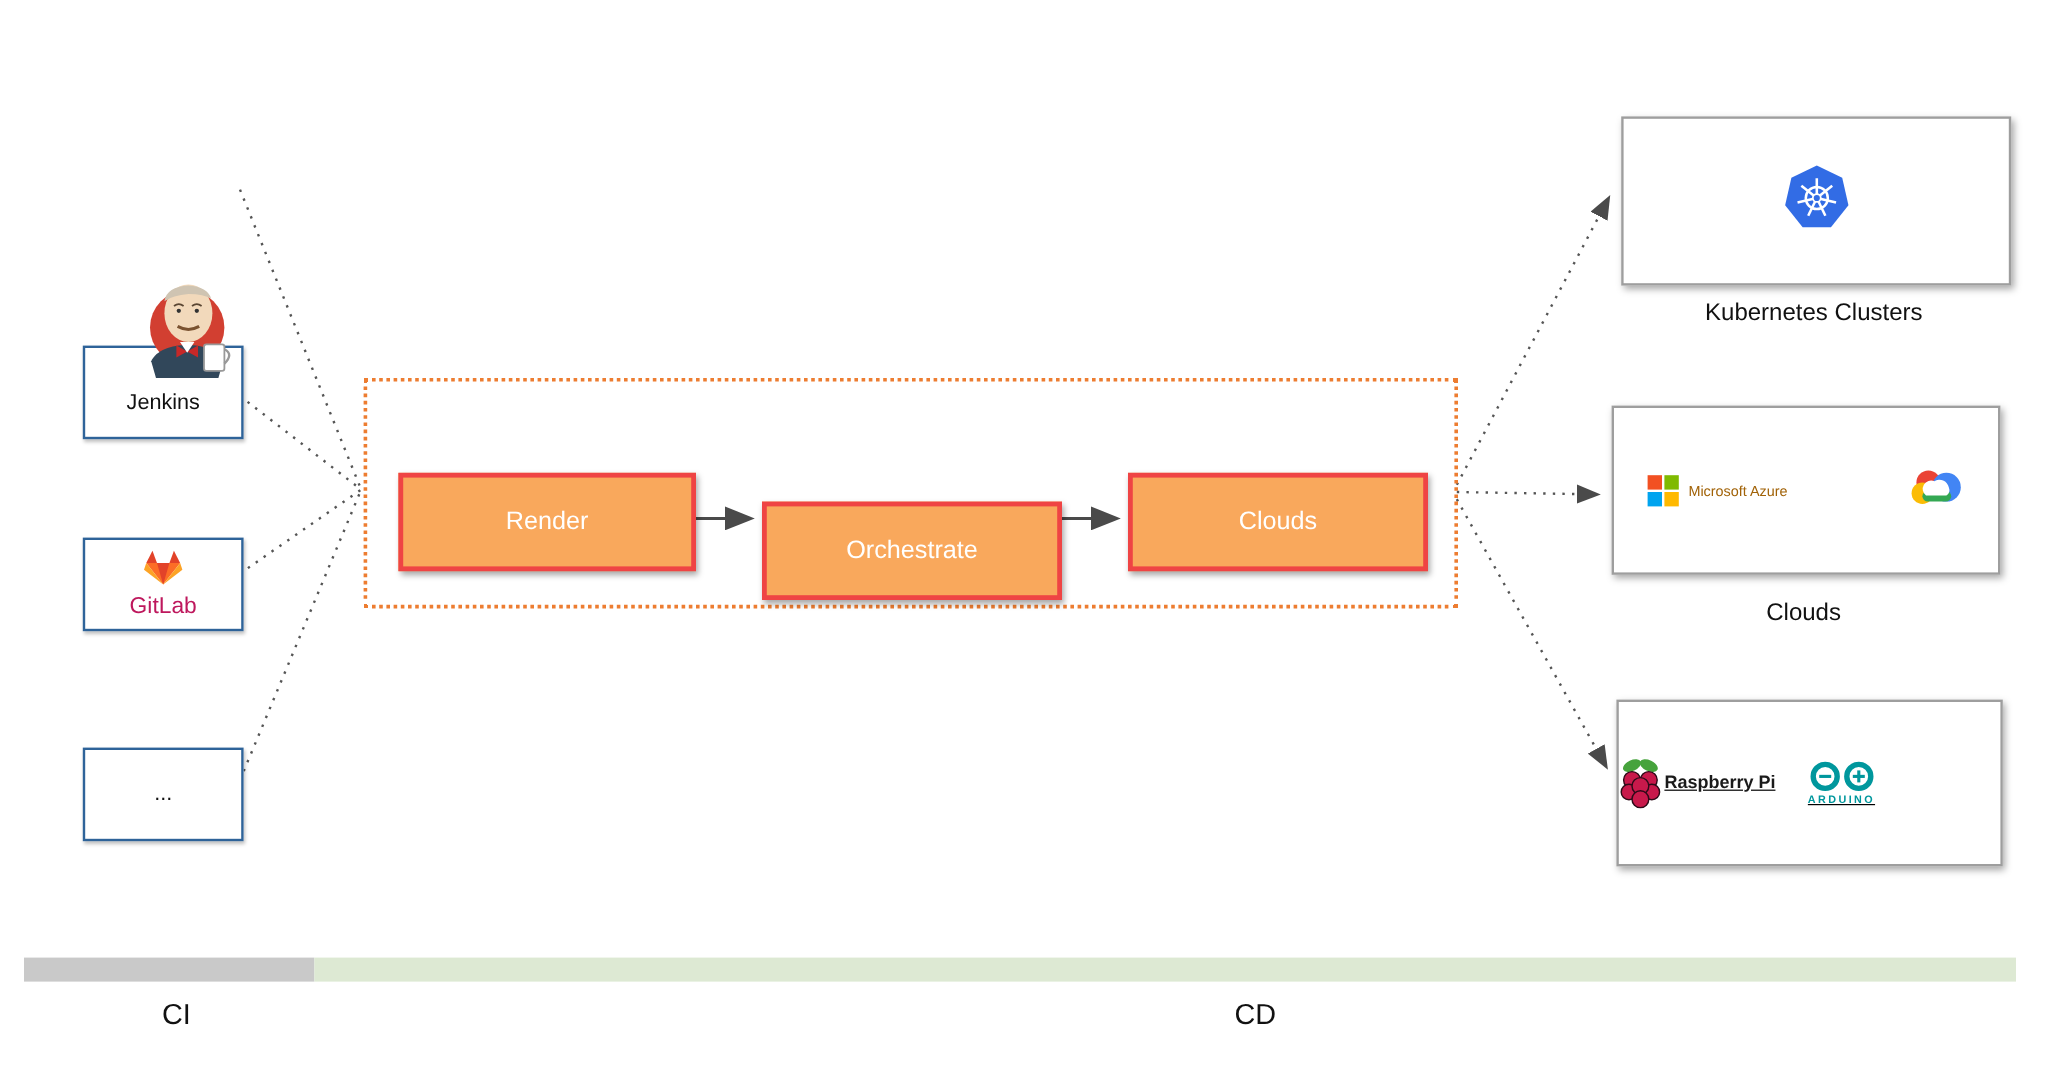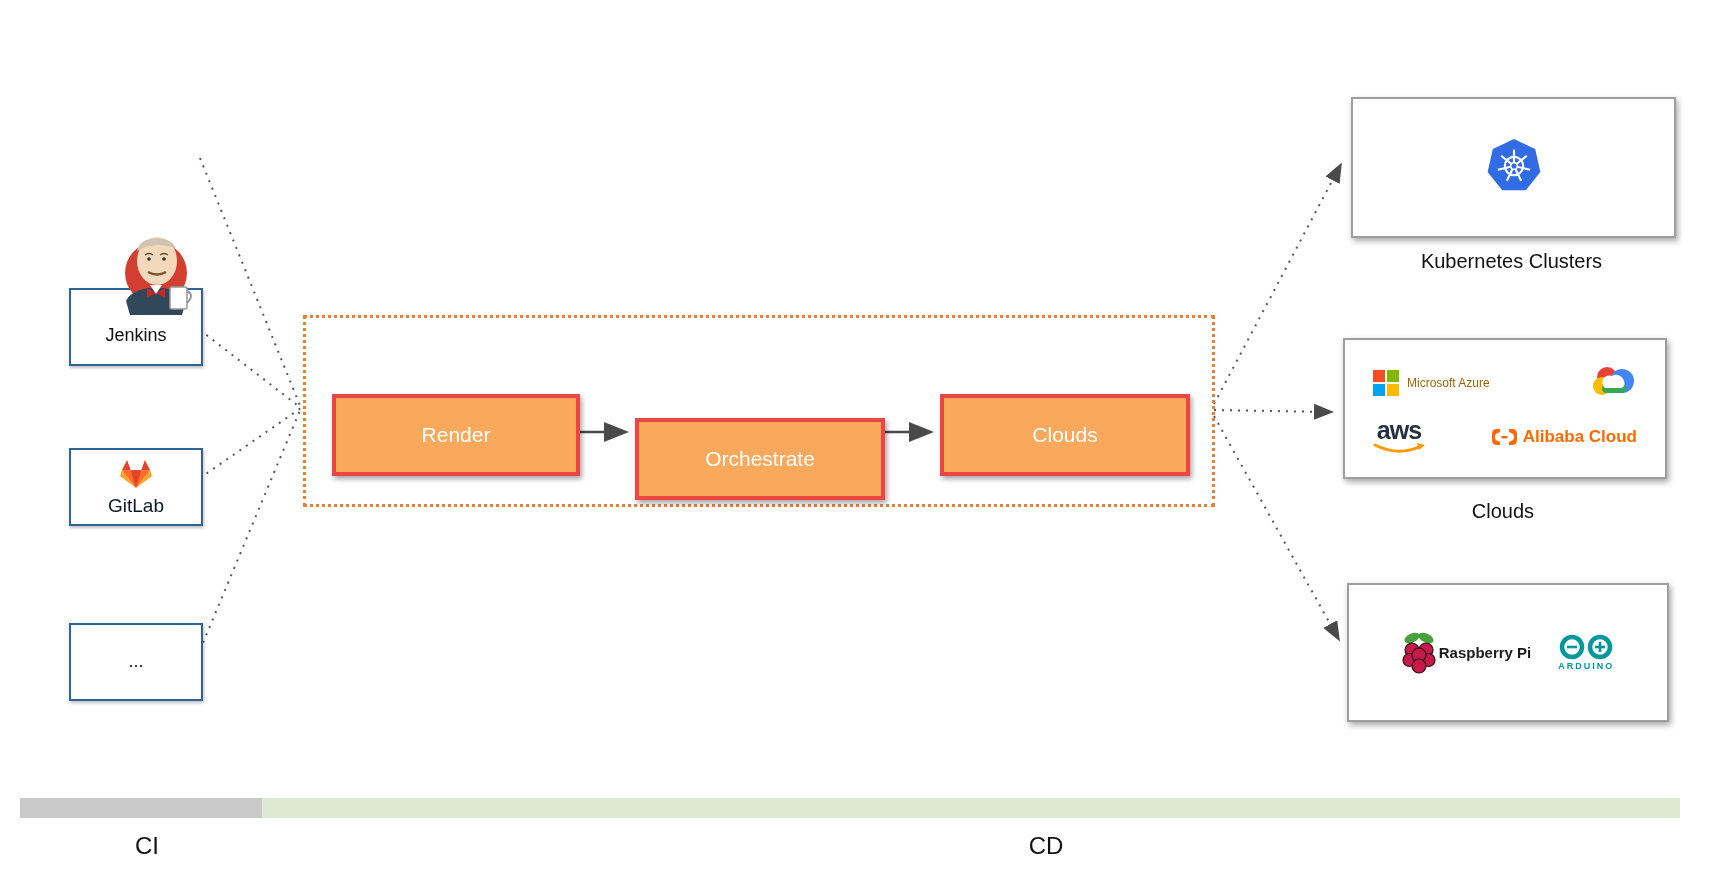--- a/index.html
+++ b/index.html
@@ -5,21 +5,21 @@
   html,body{margin:0;padding:0;background:#ffffff;}
   body{font-family:"Liberation Sans", sans-serif;}
   .canvas{position:relative;width:1716px;height:896px;background:#ffffff;overflow:hidden;}
   .connectors{position:absolute;left:0;top:0;z-index:1;}
 
   
   .src-box{position:absolute;width:130px;height:72px;background:#ffffff;border:2.5px solid #2e6399;
     box-shadow:1px 2px 3px rgba(0,0,0,0.25);display:flex;flex-direction:column;align-items:center;
     justify-content:center;z-index:2;}
   .src-label{font-size:18px;color:#111;line-height:1.1;}
-  .gitlab-word{font-size:19px;color:#0f172a;margin-top:1px;}
+  .gitlab-word{font-size:19px;color:#be185d;margin-top:1px;}
 
   
   .jenkins-mascot{position:absolute;left:112px;top:225px;z-index:3;}
 
   
   .kv-container{position:absolute;left:303px;top:315px;width:906px;height:186px;
     border:3px dotted #ED7D31;z-index:2;}
   .kv-title{position:absolute;left:303px;top:328px;width:906px;text-align:center;
     font-size:21px;font-weight:bold;color:#ED7D31;z-index:3;}
   .step-box{position:absolute;height:74px;background:#F9A85C;border:4px solid #ef4444;
@@ -36,21 +36,21 @@
   .clouds-row{display:flex;align-items:center;justify-content:space-between;}
   .azure-logo{display:flex;align-items:center;gap:8px;}
   .ms-squares{display:grid;grid-template-columns:12px 12px;grid-template-rows:12px 12px;gap:2px;}
   .ms-squares i{display:block;}
   .azure-text{font-size:12px;color:#a16207;}
   .aws-logo{display:flex;flex-direction:column;align-items:center;line-height:1;}
   .aws-text{font-size:25px;font-weight:bold;color:#252f3e;letter-spacing:-1px;}
   .alibaba-logo{display:flex;align-items:center;gap:5px;}
   .alibaba-text{font-size:17px;font-weight:bold;color:#FF6A00;}
 
-  .iot-row{display:flex;align-items:center;justify-content:center;gap:26px;width:100%;}
+  .iot-row{display:flex;align-items:center;justify-content:flex-start;gap:26px;width:100%;text-decoration:underline;}
   .rpi-logo{display:flex;align-items:center;gap:2px;}
   .rpi-text{font-size:15px;font-weight:bold;color:#1a1a1a;}
   .arduino-logo{display:flex;flex-direction:column;align-items:center;gap:1px;}
   .arduino-text{font-size:9px;font-weight:bold;color:#00979d;letter-spacing:2px;}
 
   
   .bar{position:absolute;height:20px;z-index:2;}
   .bar-ci{left:20px;top:798px;width:242px;background:#C9C9C9;}
   .bar-cd{left:262px;top:798px;width:1418px;background:#DDE9D3;}
   .phase-label{position:absolute;top:832px;width:90px;text-align:center;font-size:24px;color:#111;z-index:2;}
@@ -174,37 +174,20 @@
         </div>
         <span>
           <svg width="46" height="38" viewBox="0 0 46 38">
             <circle cx="16" cy="15" r="10" fill="#ea4335"></circle>
             <circle cx="11" cy="24" r="9" fill="#fbbc05"></circle>
             <circle cx="31" cy="19" r="12" fill="#4285f4"></circle>
             <rect x="11" y="22" width="24" height="9" rx="4.5" fill="#34a853"></rect>
             <path d="M14,26 a7,7 0 0 1 7,-12 a8,8 0 0 1 12,5 a6,6 0 0 1 -2,7 Z" fill="#ffffff"></path>
           </svg>
         </span>
-      </div>
-      <div class="clouds-row">
-        <div class="aws-logo">
-          <span class="aws-text">aws</span>
-          <svg width="52" height="13" viewBox="0 0 52 13">
-            <path d="M2,2 Q26,14 48,3" stroke="#ff9900" stroke-width="3" fill="none" stroke-linecap="round"></path>
-            <polygon points="44,0 52,2 46,7" fill="#ff9900"></polygon>
-          </svg>
-        </div>
-        <div class="alibaba-logo">
-          <svg width="27" height="20" viewBox="0 0 27 20">
-            <path d="M9,2 L6,2 Q1,2 1,7 L1,13 Q1,18 6,18 L9,18 L9,15 L7,14 Q4,13.5 4,10 Q4,6.5 7,6 L9,5 Z" fill="#FF6A00"></path>
-            <path d="M18,2 L21,2 Q26,2 26,7 L26,13 Q26,18 21,18 L18,18 L18,15 L20,14 Q23,13.5 23,10 Q23,6.5 20,6 L18,5 Z" fill="#FF6A00"></path>
-            <rect x="10.5" y="9" width="6" height="2.4" fill="#FF6A00"></rect>
-          </svg>
-          <span class="alibaba-text">Alibaba Cloud</span>
-        </div>
       </div>
     </div>
   </div>
   <div class="target-label" style="left:1343px;top:500px;width:320px;">Clouds</div>
 
   <div class="target-box" style="left:1347px;top:583px;width:318px;height:135px;">
     <div class="iot-row">
       <div class="rpi-logo">
         <svg width="36" height="44" viewBox="0 0 36 44">
           <ellipse cx="11" cy="7" rx="8" ry="4.5" fill="#46a33c" transform="rotate(-25 11 7)"></ellipse>

